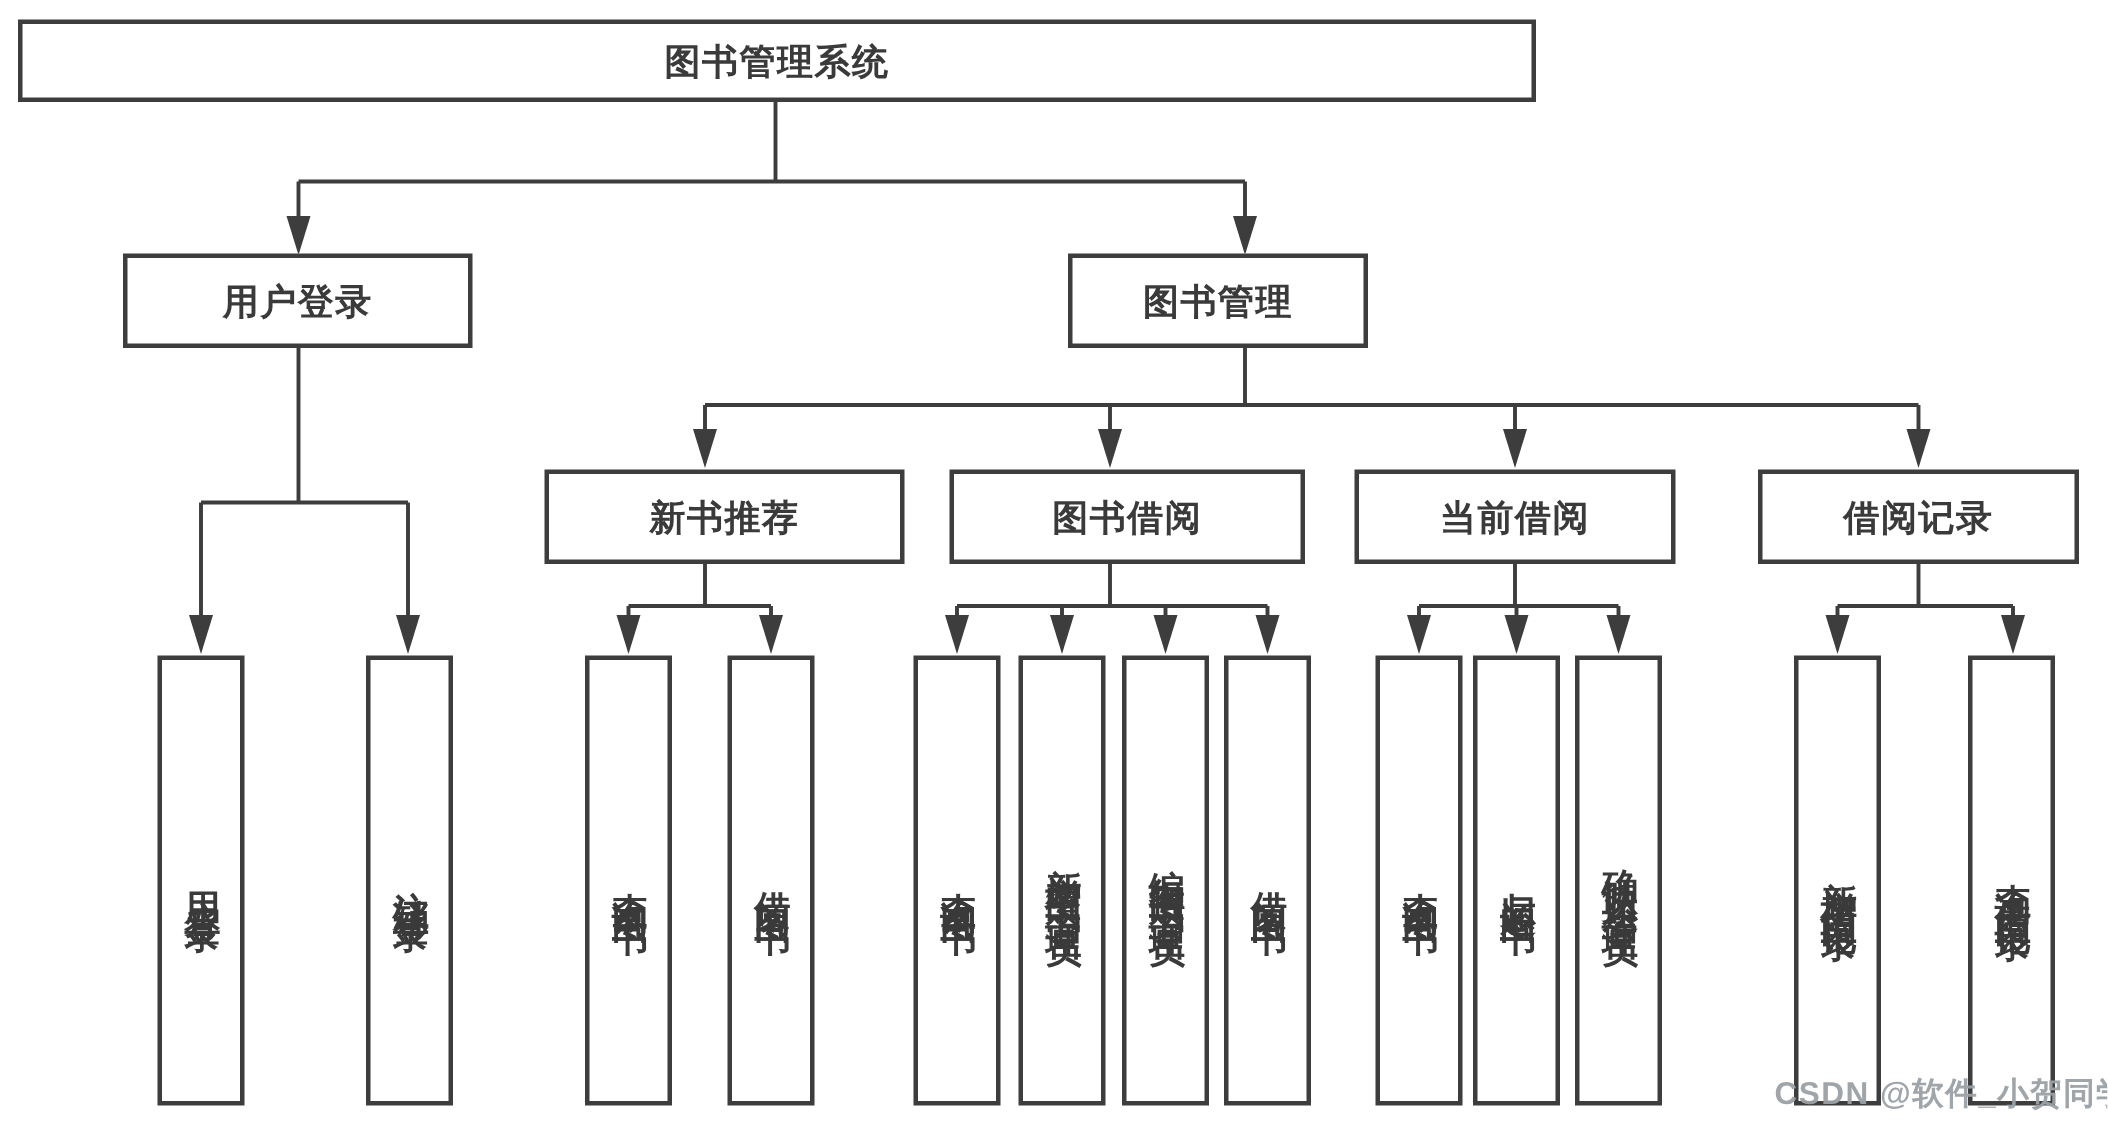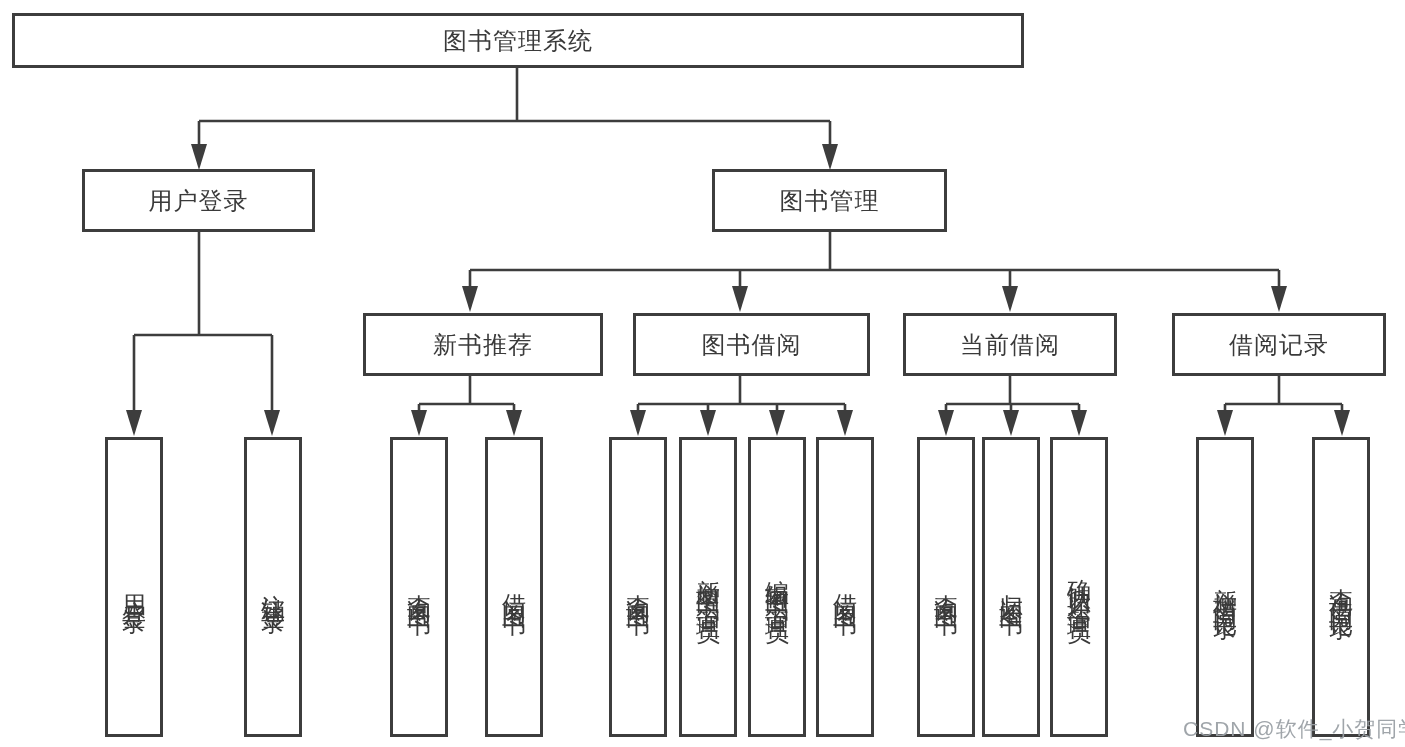--- a/index.html
+++ b/index.html
@@ -7,20 +7,21 @@
     padding: 0;
     background: #ffffff;
     font-family: "Liberation Sans", sans-serif;
   }
   .canvas {
     position: relative;
     width: 1405px;
     height: 747px;
     background: #ffffff;
     overflow: hidden;
+    font-weight: bold;
   }
   .connectors {
     position: absolute;
     left: 0;
     top: 0;
     width: 1405px;
     height: 747px;
   }
   .node {
     position: absolute;
@@ -102,21 +103,21 @@
       <polygon points="1003,410 1019,410 1011,436"></polygon>
       <polygon points="1071,410 1087,410 1079,436"></polygon>
       <polygon points="1217,410 1233,410 1225,436"></polygon>
       <polygon points="1334,410 1350,410 1342,436"></polygon>
     </g>
   </svg>
 
   <div class="node hnode" style="left:12px;top:13px;width:1012px;height:55px">图书管理系统</div>
 
   <div class="node hnode" style="left:82px;top:169px;width:233px;height:63px">用户登录</div>
-  <div class="node hnode" style="left:712px;top:169px;width:235px;height:63px">图书管理</div>
+  <div class="node hnode" style="left:712px;top:169px;width:200px;height:63px">图书管理</div>
 
   <div class="node hnode" style="left:363px;top:313px;width:240px;height:63px">新书推荐</div>
   <div class="node hnode" style="left:633px;top:313px;width:237px;height:63px">图书借阅</div>
   <div class="node hnode" style="left:1172px;top:313px;width:214px;height:63px">借阅记录</div>
   <div class="node hnode" style="left:903px;top:313px;width:214px;height:63px">当前借阅</div>
 
   <div class="node vnode" style="left:105px">
     <span class="vtext">用户登录</span>
   </div>
   <div class="node vnode" style="left:244px">

